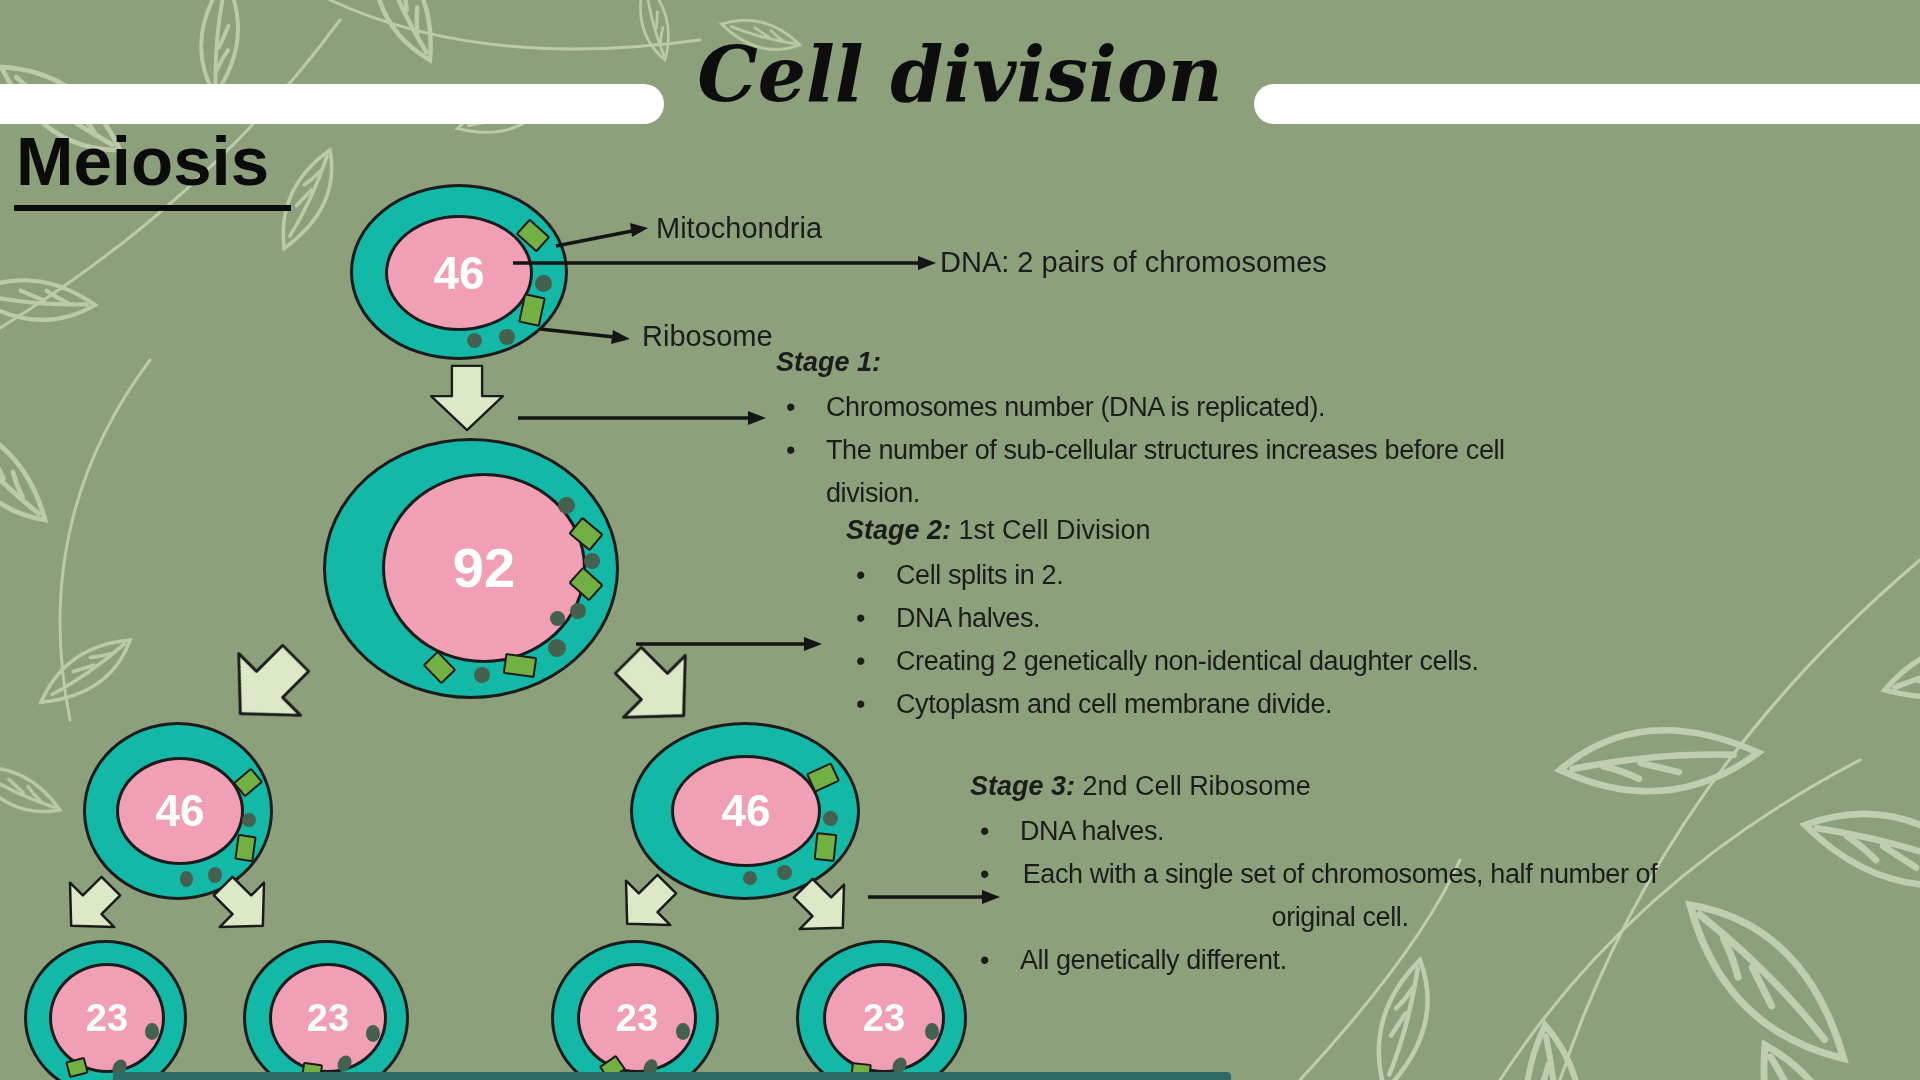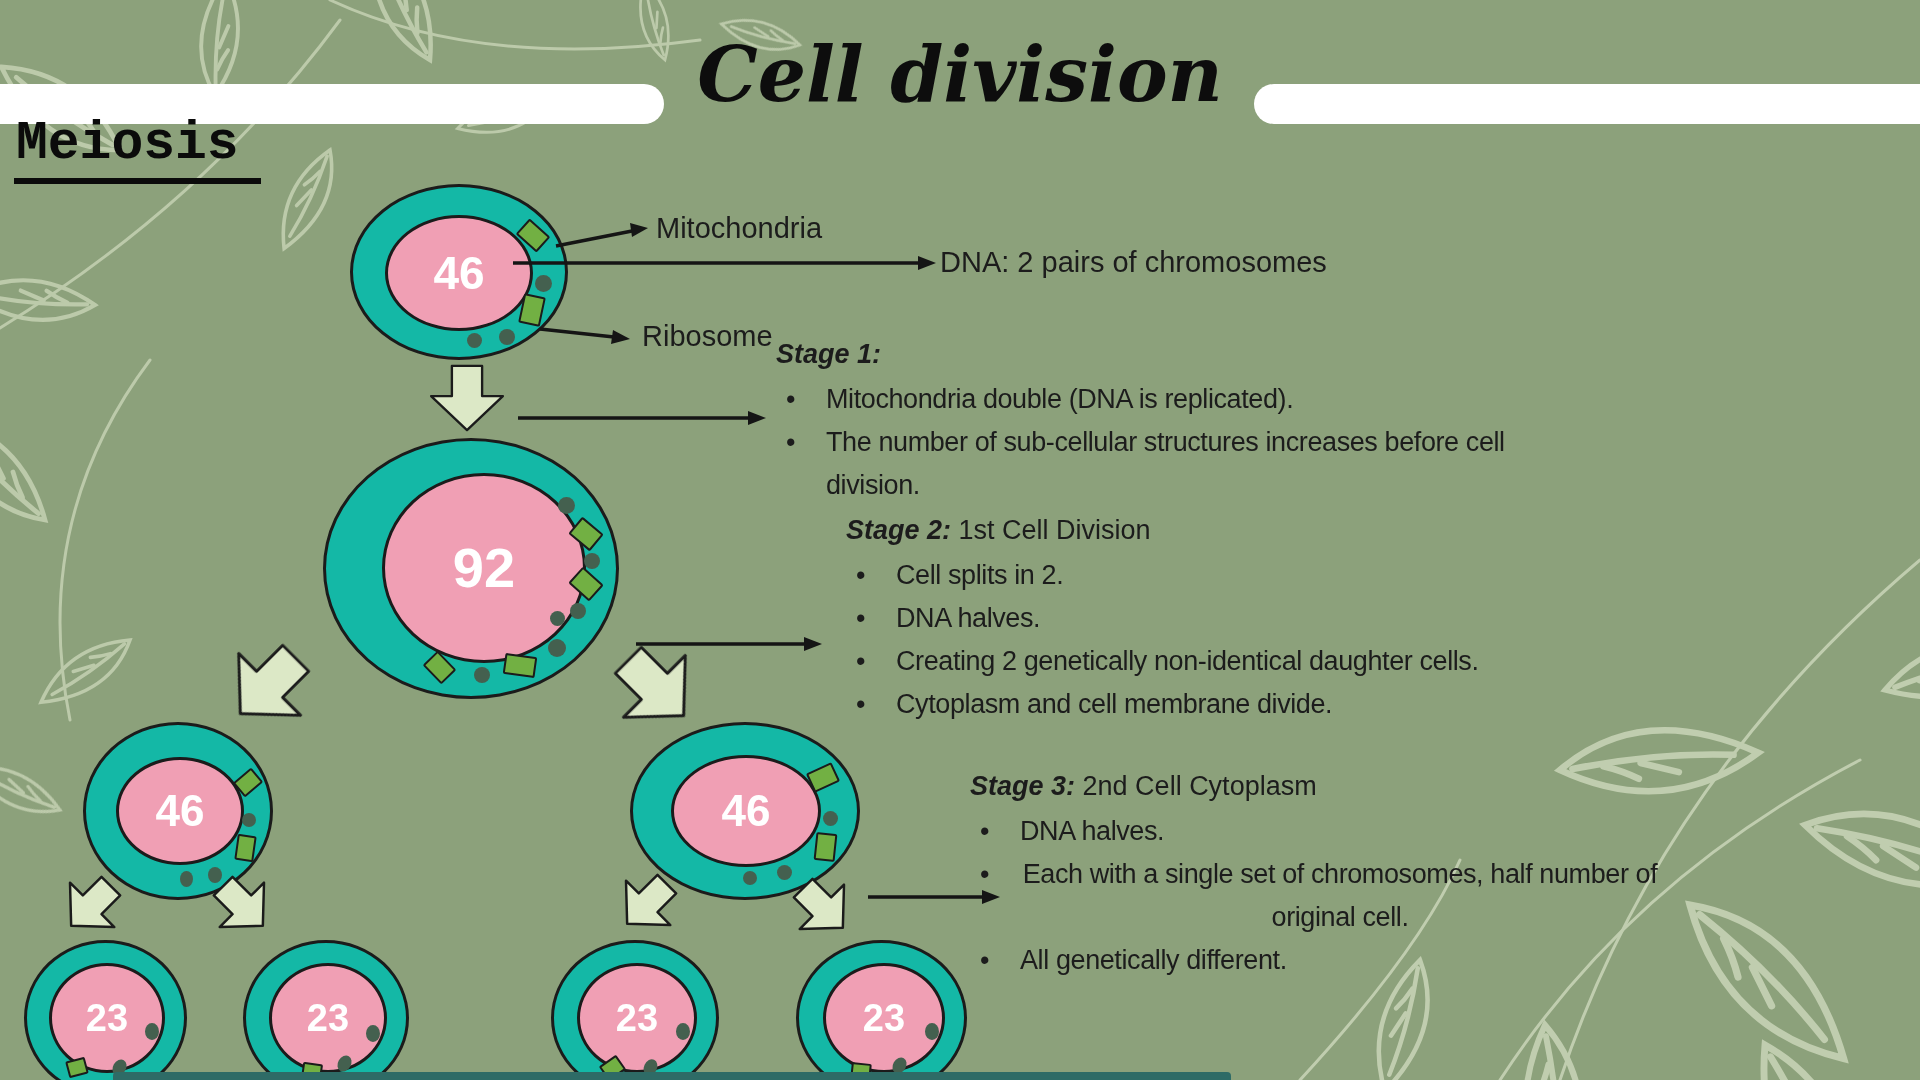--- a/index.html
+++ b/index.html
@@ -16,23 +16,23 @@
   #accent-bar{position:absolute;left:113px;bottom:0;width:1118px;height:8px;background:#2E6B66;border-radius:4px 4px 0 0;z-index:4;}
 
   
   #title{
     position:absolute;top:30px;left:50%;transform:translateX(-50%);
     font-family:"DejaVu Serif","Liberation Serif",serif;
     font-style:italic;font-weight:700;font-size:76px;color:#0d0d0d;
     white-space:nowrap;z-index:2;
   }
   #meiosis{
-    position:absolute;left:14px;top:114px;
-    font-size:53px;font-weight:700;color:#0b0b0b;
-    border-bottom:6px solid #0b0b0b;padding:0 22px 4px 2px;z-index:2;font-family:Liberation Mono, monospace;
+    position:absolute;left:14px;top:122px;
+    font-size:69px;font-weight:700;color:#0b0b0b;
+    border-bottom:6px solid #0b0b0b;padding:0 22px 4px 2px;z-index:2;
   }
 
   
   .cell{position:absolute;background:#14b8a6;border:3px solid #1b1b1b;border-radius:50%;z-index:2;}
   .nucleus{position:absolute;background:#F09FB4;border:3px solid #1b1b1b;border-radius:50%;
            display:flex;align-items:center;justify-content:center;}
   .chrom{color:#ffffff;font-weight:700;line-height:1;}
   .mito{position:absolute;background:#72B043;border:2.5px solid #1b1b1b;border-radius:2px;}
   .ribo{position:absolute;background:#44604F;border-radius:50%;}
 
@@ -242,40 +242,40 @@
       <polygon points="822,644 804,637 804,651" stroke="none"></polygon>
       <line x1="868" y1="897" x2="984" y2="897"></line>
       <polygon points="1000,897 982,890 982,904" stroke="none"></polygon>
     </g>
   </svg>
 
   <div class="float-label" style="left:656px;top:212px;">Mitochondria</div>
   <div class="float-label" style="left:940px;top:246px;">DNA: 2 pairs of chromosomes</div>
   <div class="float-label" style="left:642px;top:320px;">Ribosome</div>
 
-  <div class="stage" style="left:776px;top:332px;width:820px;">
+  <div class="stage" style="left:776px;top:340px;width:820px;">
     <div class="stage-head"><span class="stage-name">Stage 1:</span> <span></span></div>
     <ul>
-      <li>Mitochondria double (DNA is replicated).</li>
+      <li>Chromosomes number (DNA is replicated).</li>
       <li>The number of sub-cellular structures increases before cell division.</li>
     </ul>
   </div>
 
   <div class="stage" style="left:846px;top:508px;width:760px;">
     <div class="stage-head"><span class="stage-name">Stage 2:</span> <span>1st Cell Division</span></div>
     <ul>
       <li>Cell splits in 2.</li>
       <li>DNA halves.</li>
       <li>Creating 2 genetically non-identical daughter cells.</li>
       <li>Cytoplasm and cell membrane divide.</li>
     </ul>
   </div>
 
   <div class="stage" style="left:970px;top:764px;width:700px;">
-    <div class="stage-head"><span class="stage-name">Stage 3:</span> <span>2nd Cell Cytoplasm</span></div>
+    <div class="stage-head"><span class="stage-name">Stage 3:</span> <span>2nd Cell Ribosome</span></div>
     <ul>
       <li>DNA halves.</li>
       <li style="max-width:640px;text-align:center;">Each with a single set of chromosomes, half number of original cell.</li>
       <li>All genetically different.</li>
     </ul>
   </div>
 
 </div>
 
 </body></html>

